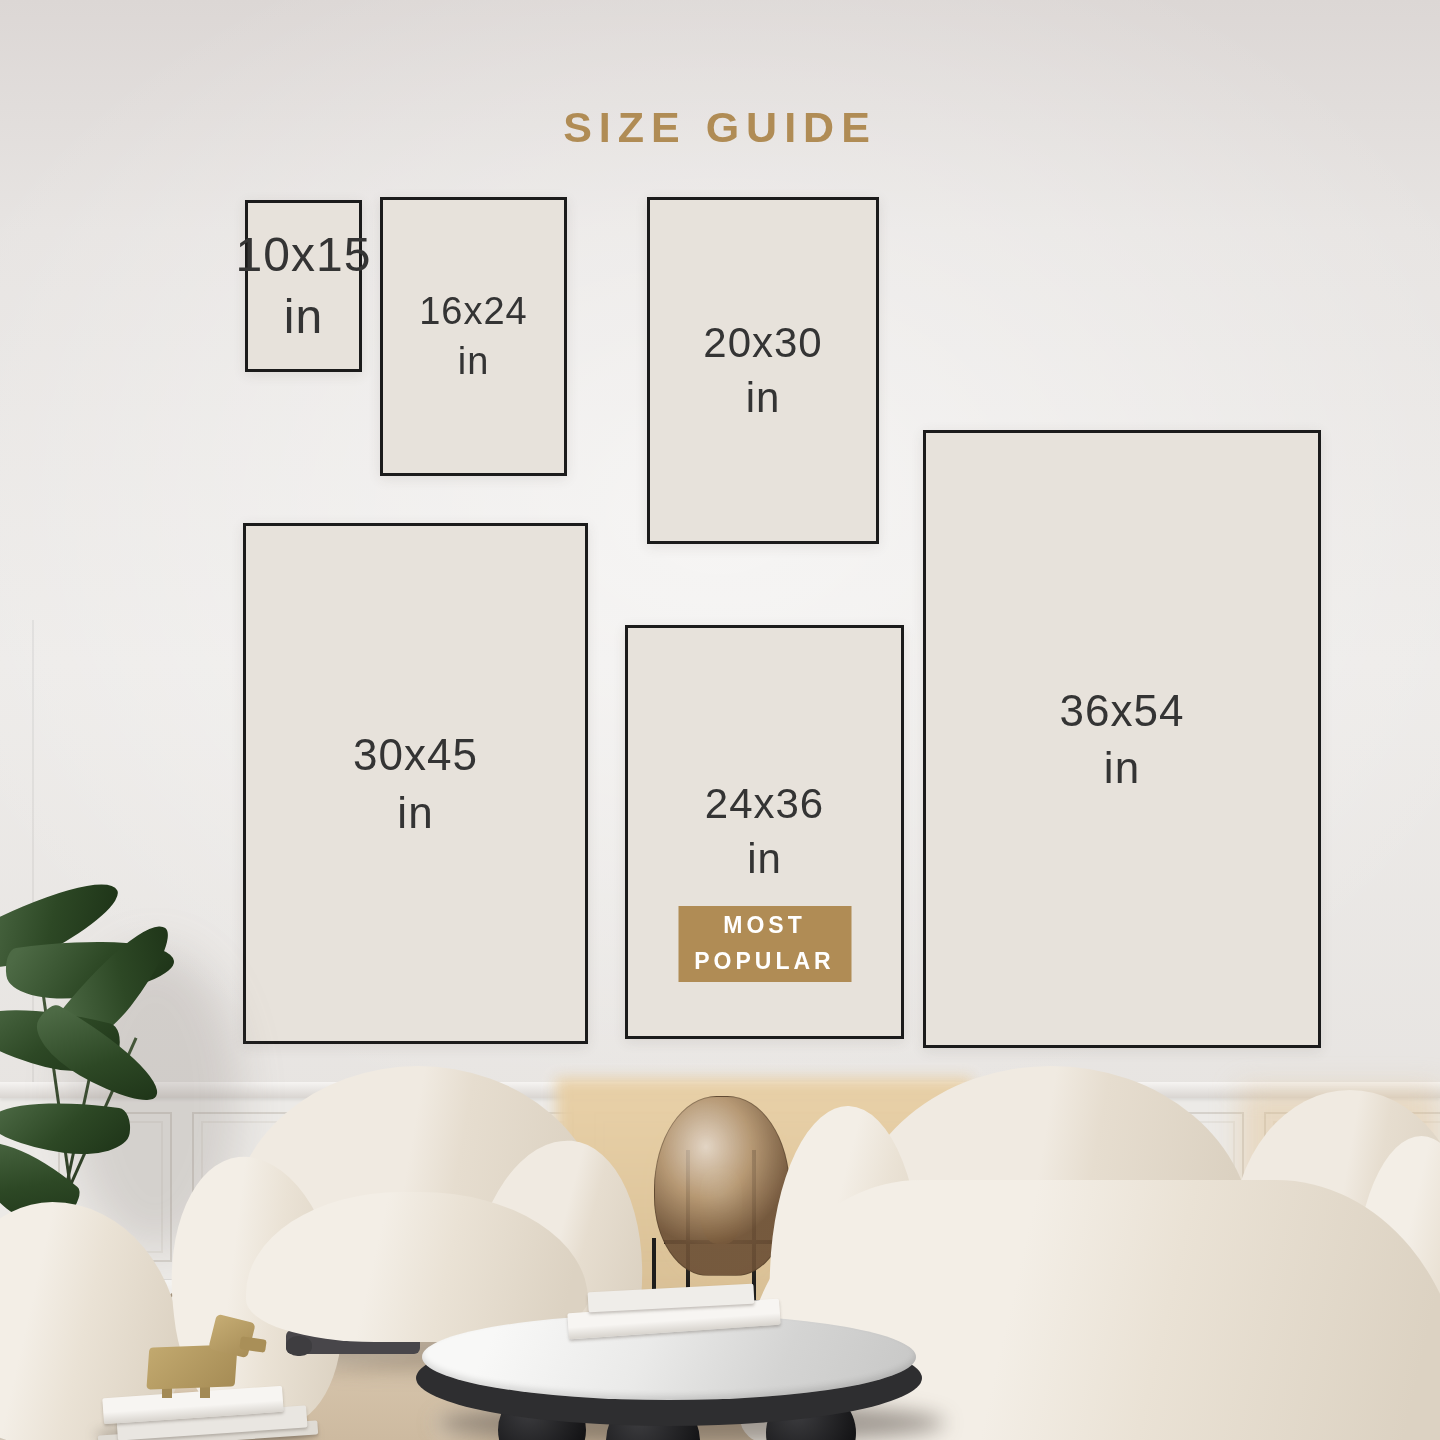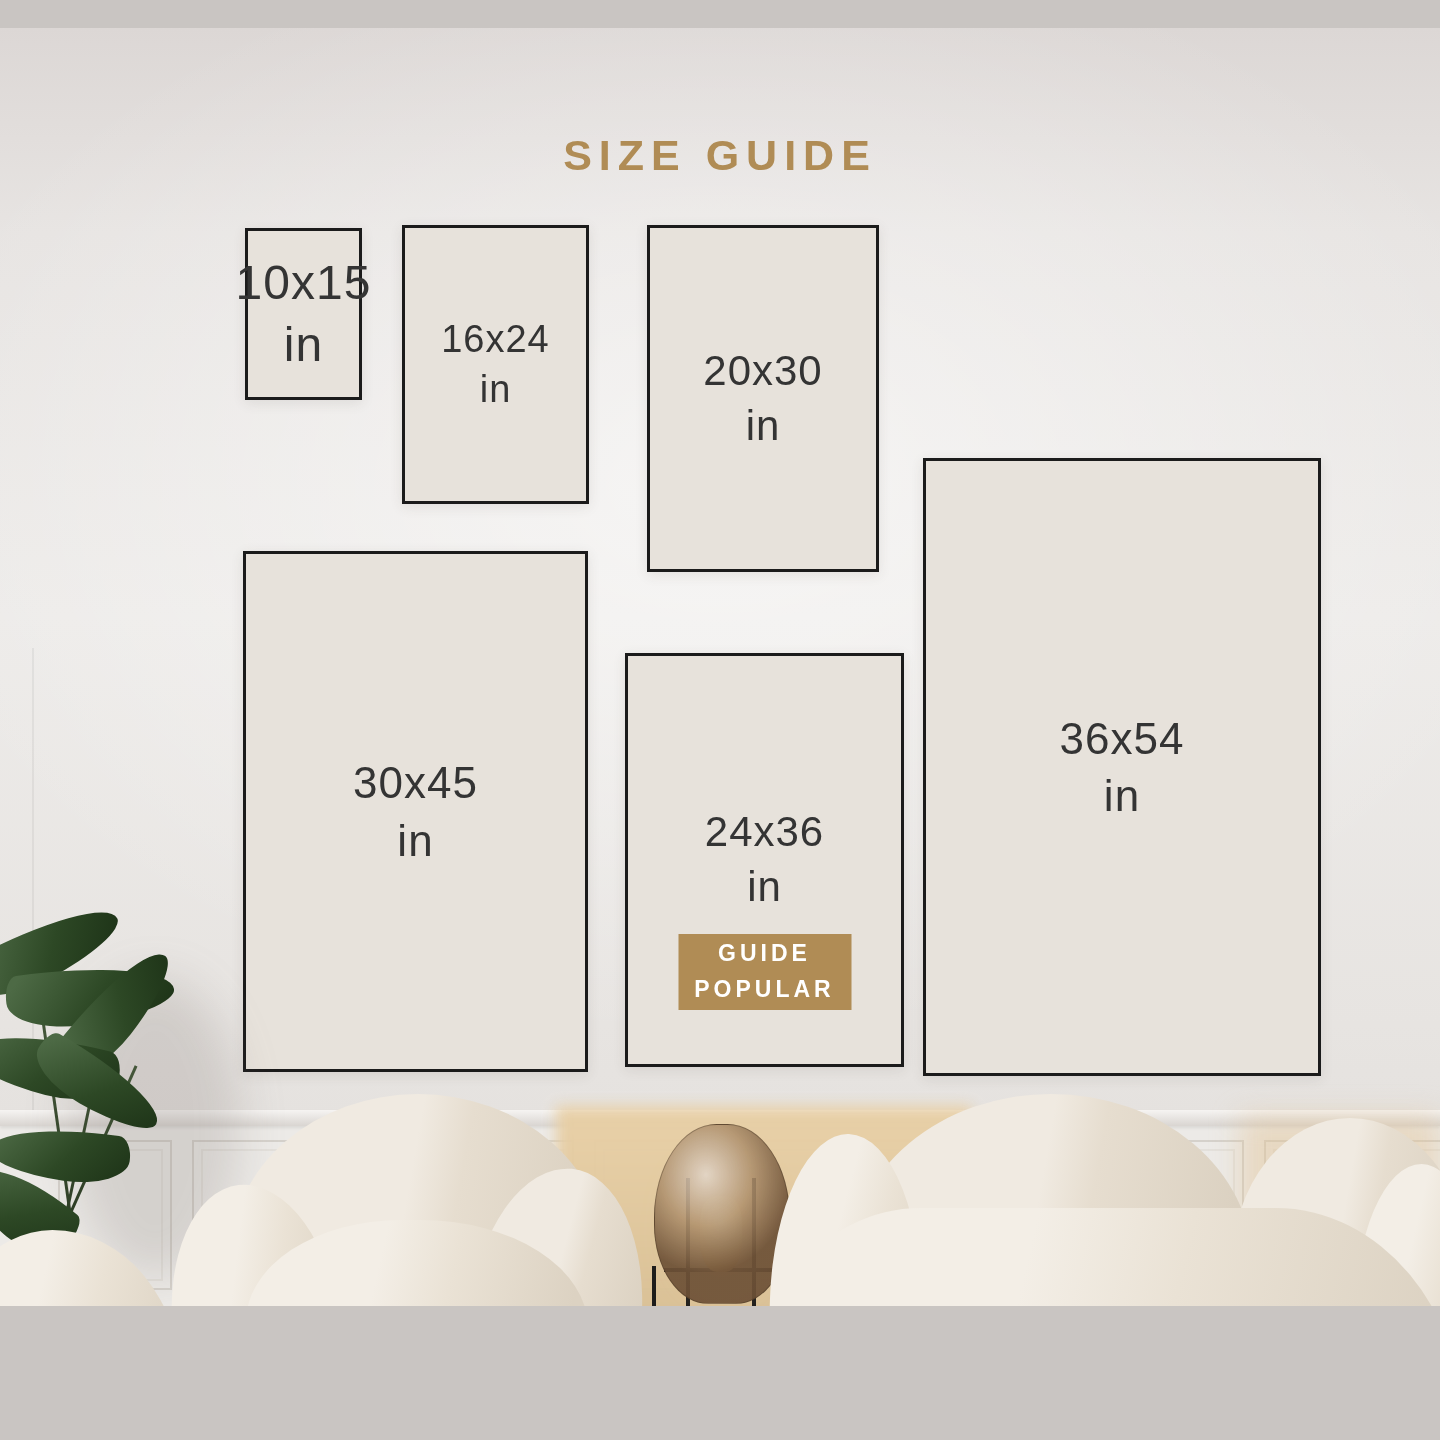--- a/index.html
+++ b/index.html
@@ -1,22 +1,21 @@
 <!DOCTYPE html>
 <html><head>
 <meta charset="utf-8">
 <style>
   html,body{margin:0;padding:0;background:#c9c5c2;}
   .stage{
-    position:relative;width:1440px;height:1278px;overflow:hidden;
+    position:relative;width:1440px;height:1440px;overflow:hidden;
     font-family:"Liberation Sans", sans-serif;
     background:
       radial-gradient(95% 70% at 50% 36%, rgba(255,255,255,0.55), rgba(255,255,255,0) 62%),
       linear-gradient(180deg,#dcd7d5 0%,#e7e4e2 16%,#edebe9 46%,#e7e4e1 78%,#e1dedb 100%);
-    margin-top: 28px;
   }
   .abs{position:absolute;}
   
   .title{
     position:absolute;top:103px;left:0;width:100%;text-align:center;
     font-size:43px;font-weight:700;letter-spacing:7px;color:#b08c55;
   }
   .size-box{
     position:absolute;background:#e7e2db;border:3px solid #1b1b1b;
     display:flex;align-items:center;justify-content:center;
@@ -53,21 +52,21 @@
 
   <div class="title">SIZE GUIDE</div>
 
   <div class="size-box" style="left:245px;top:200px;width:111px;height:166px;">
     <div class="size-label" style="font-size:48px;">
       <span>10x15</span>
       <span>in</span>
     </div>
   </div>
 
-  <div class="size-box" style="left:402px;top:197px;width:181px;height:273px;">
+  <div class="size-box" style="left:380px;top:197px;width:181px;height:273px;">
     <div class="size-label" style="font-size:38px;">
       <span>16x24</span>
       <span>in</span>
     </div>
   </div>
 
   <div class="size-box" style="left:647px;top:197px;width:226px;height:341px;">
     <div class="size-label" style="font-size:42px;">
       <span>20x30</span>
       <span>in</span>
@@ -87,21 +86,21 @@
       <span>in</span>
     </div>
   </div>
 
   <div class="size-box" style="left:625px;top:625px;width:273px;height:408px;">
     <div class="size-label" style="font-size:42px;">
       <span>24x36</span>
       <span>in</span>
     </div>
     <div class="badge">
-      <span>GUIDE</span>
+      <span>MOST</span>
       <span>POPULAR</span>
     </div>
   </div>
 
   <div class="abs" style="left:0;top:1082px;width:1440px;height:230px;background:#eceae7;"></div>
   <div class="abs" style="left:0;top:1082px;width:1440px;height:16px;background:linear-gradient(#f6f4f2,#d9d5d1);box-shadow:0 2px 3px rgba(0,0,0,0.08);"></div>
   <div class="panel" style="left:58px;top:1112px;width:110px;height:146px;"></div>
   <div class="panel" style="left:192px;top:1112px;width:110px;height:146px;"></div>
   <div class="panel" style="left:326px;top:1112px;width:110px;height:146px;"></div>
   <div class="panel" style="left:460px;top:1112px;width:110px;height:146px;"></div>

